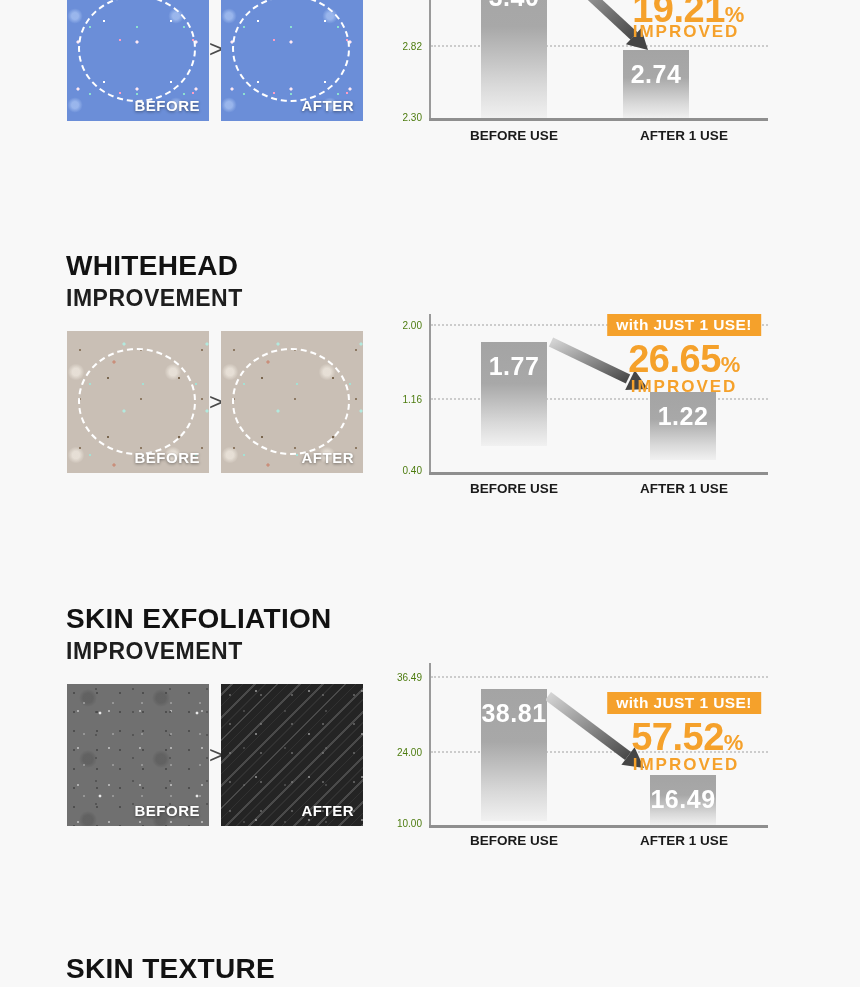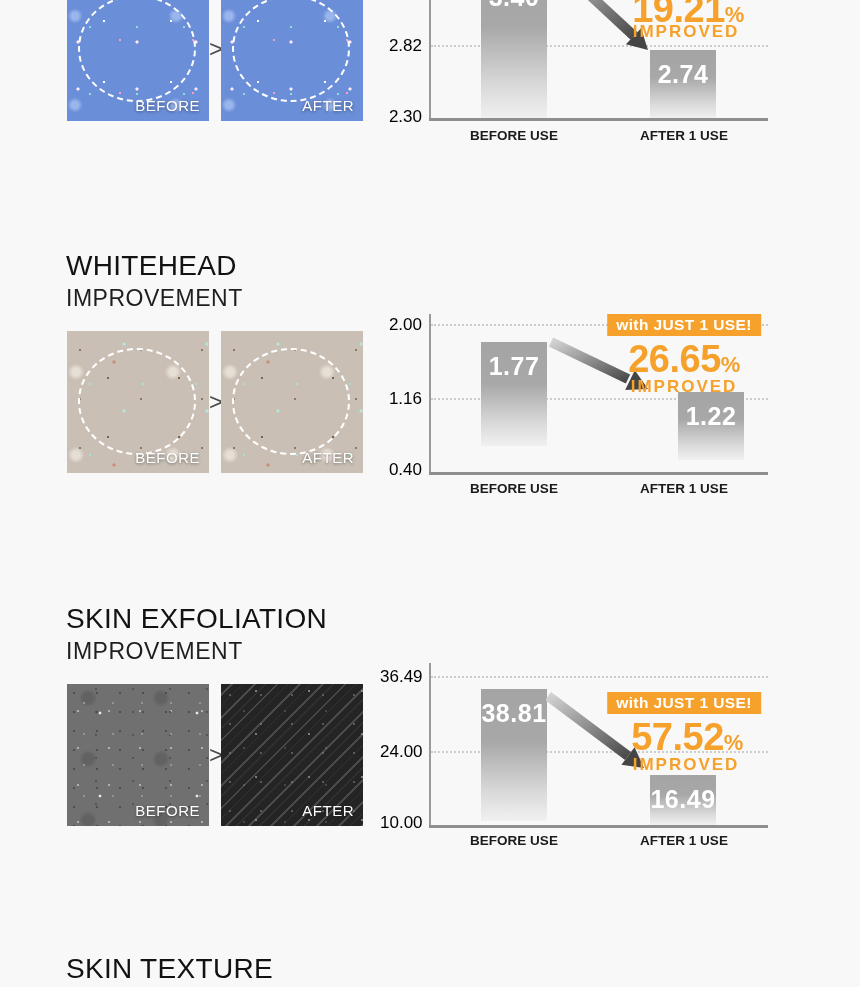--- a/index.html
+++ b/index.html
@@ -2,21 +2,21 @@
 <html><head>
 <meta charset="utf-8">
 <style>
   *{margin:0;padding:0;box-sizing:border-box}
   body{background:#ffffff;font-family:"Liberation Sans",sans-serif}
   .page{position:relative;width:860px;height:987px;margin:0 auto;background:#f8f8f8;overflow:hidden}
 
   
   .photo{position:absolute;width:142px;height:142px;overflow:hidden}
   .circle{position:absolute;left:8%;top:12%;width:83%;height:75%;border:2.5px dashed #ffffff;border-radius:50%}
-  .tag{position:absolute;right:9px;bottom:7px;color:#fff;font-weight:400;font-size:15px;letter-spacing:.5px;text-shadow:0 1px 3px rgba(0,0,0,.45)}
+  .tag{position:absolute;right:9px;bottom:7px;color:#fff;font-weight:700;font-size:15px;letter-spacing:.5px;text-shadow:0 1px 3px rgba(0,0,0,.45)}
   .chev{position:absolute;color:#4a4a4a;font-size:24px;line-height:1;font-weight:400}
 
   .ph-blue{background-color:#6b8ed8;background-image:
     radial-gradient(circle 3px at 11px 17px,#ffe9f4 45%,transparent 60%),
     radial-gradient(circle 2px at 37px 43px,#ffffff 45%,transparent 60%),
     radial-gradient(circle 2.5px at 53px 9px,#ff9ec4 40%,transparent 60%),
     radial-gradient(circle 2px at 23px 49px,#8be0d0 40%,transparent 60%),
     radial-gradient(circle 1.5px at 44px 28px,#30519e 40%,transparent 65%),
     radial-gradient(circle 11px at 8px 38px,rgba(173,199,245,.7) 30%,transparent 70%);
     background-size:59px 47px,67px 61px,73px 53px,47px 67px,41px 37px,101px 89px}
@@ -37,25 +37,25 @@
     radial-gradient(circle 12px at 21px 14px,rgba(85,85,85,.55) 40%,transparent 75%);
     background-size:23px 19px,29px 31px,37px 23px,31px 37px,97px 83px,73px 61px}
   .ph-dark{background-color:#242424;background-image:
     repeating-linear-gradient(135deg,rgba(160,160,160,0) 0 7px,rgba(160,160,160,.30) 7px 9px,rgba(160,160,160,0) 9px 15px,rgba(120,120,120,.16) 15px 16px),
     radial-gradient(circle 1.5px at 9px 11px,#6f6f6f 40%,transparent 65%),
     radial-gradient(circle 1.5px at 23px 27px,#565656 40%,transparent 65%),
     radial-gradient(circle 2px at 35px 7px,#7d7d7d 35%,transparent 60%);
     background-size:auto,31px 29px,41px 37px,53px 43px}
 
   
-  .h1{position:absolute;left:66px;font-size:28px;font-weight:400;color:#121212;letter-spacing:.3px;white-space:nowrap}
-  .h2{position:absolute;left:66px;font-size:23px;font-weight:400;color:#1e1e1e;letter-spacing:.5px;white-space:nowrap}
+  .h1{position:absolute;left:66px;font-size:28px;font-weight:700;color:#121212;letter-spacing:.3px;white-space:nowrap}
+  .h2{position:absolute;left:66px;font-size:23px;font-weight:700;color:#1e1e1e;letter-spacing:.5px;white-space:nowrap}
 
   
-  .tick{position:absolute;left:380px;width:42px;text-align:right;font-size:17px;color:#000000;transform:translateY(-50%)}
+  .tick{position:absolute;left:380px;width:42px;text-align:right;font-size:10px;color:#4d7c0f;transform:translateY(-50%)}
   .vaxis{position:absolute;left:429px;width:2px;background:#9a9a9a}
   .baseline{position:absolute;left:429px;width:339px;height:3px;background:#8f8f8f}
   .grid{position:absolute;left:431px;width:337px;border-top:2px dotted #cccccc}
   .bar{position:absolute;width:66px;background:linear-gradient(180deg,#a4a4a4 0%,#a8a8a8 40%,#d9d9d9 78%,#f1f1f1 100%)}
   .bar span{display:block;text-align:center;padding-top:10px;font-size:25px;font-weight:700;color:#ffffff;letter-spacing:.5px}
   .xlab{position:absolute;transform:translateX(-50%);font-size:13.5px;font-weight:700;color:#1b1b1b;white-space:nowrap}
   .badge{position:absolute;transform:translateX(-50%);background:#F5A12B;color:#fff;font-weight:800;font-size:15.5px;line-height:22px;height:22px;padding:0 9px;letter-spacing:.4px;white-space:nowrap;z-index:3}
   .pct{position:absolute;transform:translateX(-50%);color:#F5A12B;font-weight:800;font-size:38px;line-height:1;letter-spacing:-.5px;white-space:nowrap;z-index:3}
   .pct .sym{font-size:22px;font-weight:800}
   .improved{position:absolute;transform:translateX(-50%);color:#F5A12B;font-weight:700;font-size:17px;letter-spacing:2px;z-index:3;white-space:nowrap}
@@ -78,21 +78,21 @@
     </div>
 
     <div class="grid" style="top:45px"></div>
     <div class="tick" style="top:46px">2.82</div>
     <div class="tick" style="top:117px">2.30</div>
     <div class="vaxis" style="top:0;height:121px"></div>
 
     <div class="bar" style="left:481px;top:-35px;height:154px">
       <span style="padding-top:18px">3.40</span>
     </div>
-    <div class="bar" style="left:650px;top:50px;height:69px">
+    <div class="bar" style="left:623px;top:50px;height:69px">
       <span>2.74</span>
     </div>
 
     <svg class="arrow" style="left:552px;top:-40px" width="104" height="96" viewBox="0 0 104 96">
       <defs>
           <linearGradient id="ag1" x1="0" y1="0" x2="1" y2="1">
         <stop offset="0" stop-color="#d3d3d3"></stop>
             <stop offset="1" stop-color="#4a4a4a"></stop>
       </linearGradient>
         </defs>
@@ -127,21 +127,21 @@
     <div class="grid" style="top:324px"></div>
     <div class="grid" style="top:398px"></div>
     <div class="tick" style="top:325px">2.00</div>
     <div class="tick" style="top:399px">1.16</div>
     <div class="tick" style="top:470px">0.40</div>
     <div class="vaxis" style="top:314px;height:161px"></div>
 
     <div class="bar" style="left:481px;top:342px;height:104px">
       <span>1.77</span>
     </div>
-    <div class="bar" style="left:678px;top:392px;height:68px">
+    <div class="bar" style="left:650px;top:392px;height:68px">
       <span>1.22</span>
     </div>
 
     <svg class="arrow" style="left:548px;top:337px" width="106" height="62" viewBox="0 0 106 62">
       <defs>
           <linearGradient id="ag2" x1="0" y1="0" x2="1" y2="1">
         <stop offset="0" stop-color="#d3d3d3"></stop>
             <stop offset="1" stop-color="#4a4a4a"></stop>
       </linearGradient>
         </defs>

